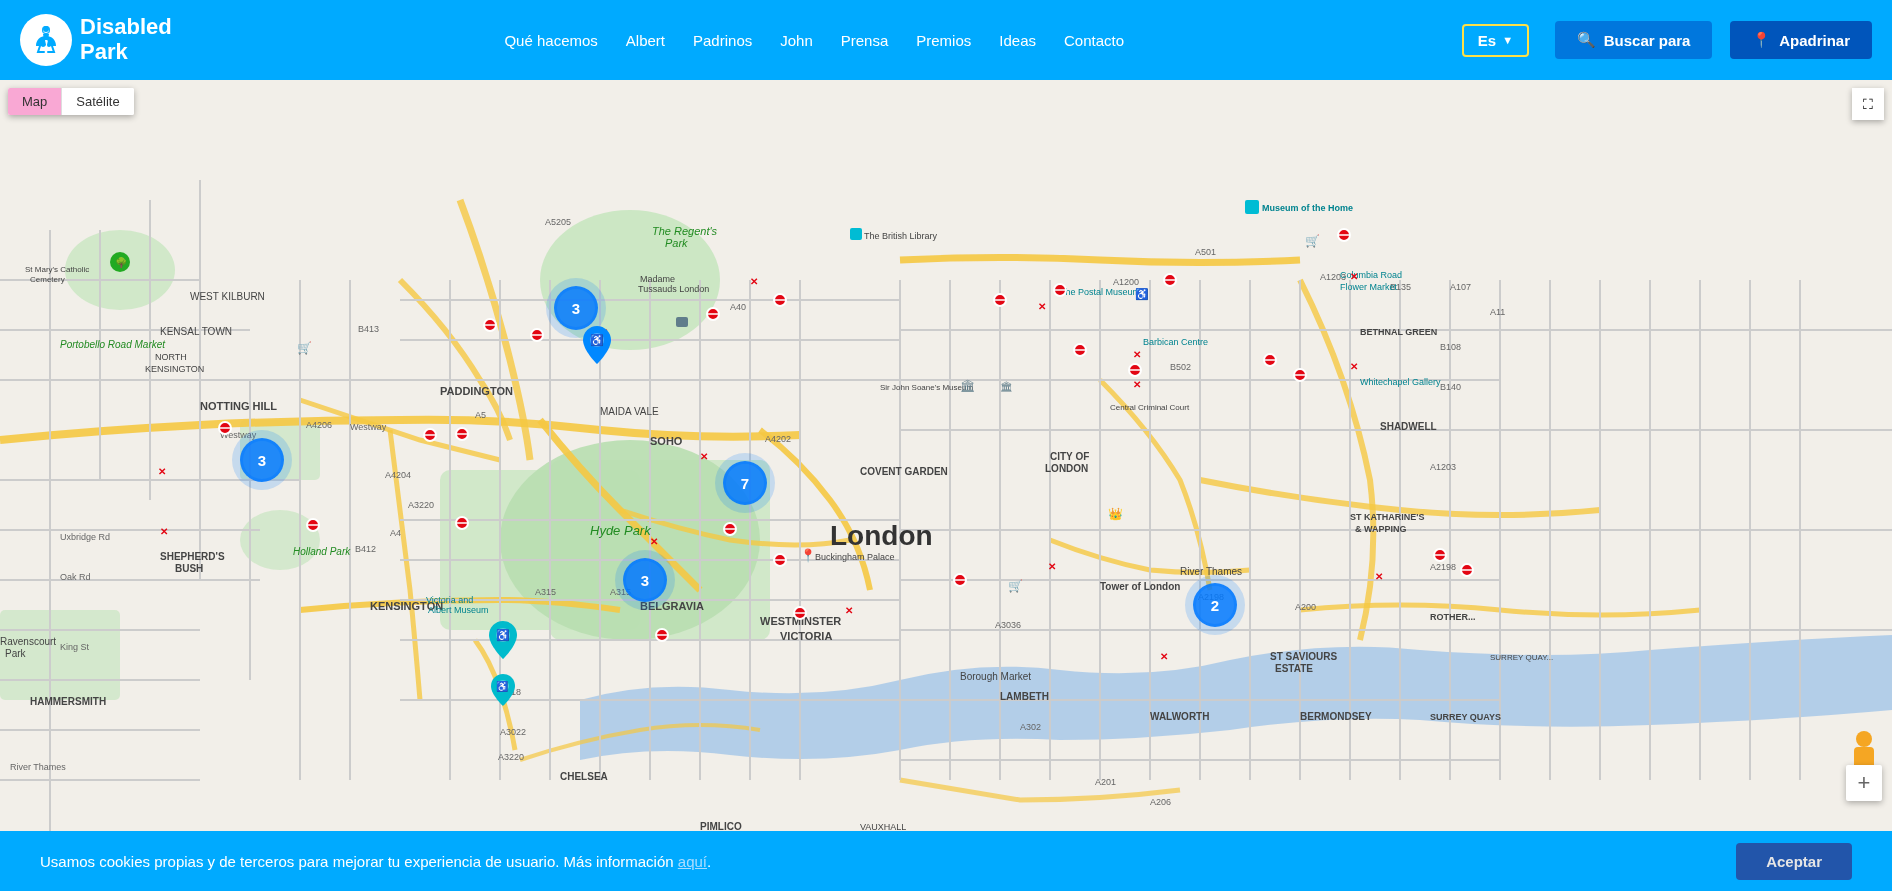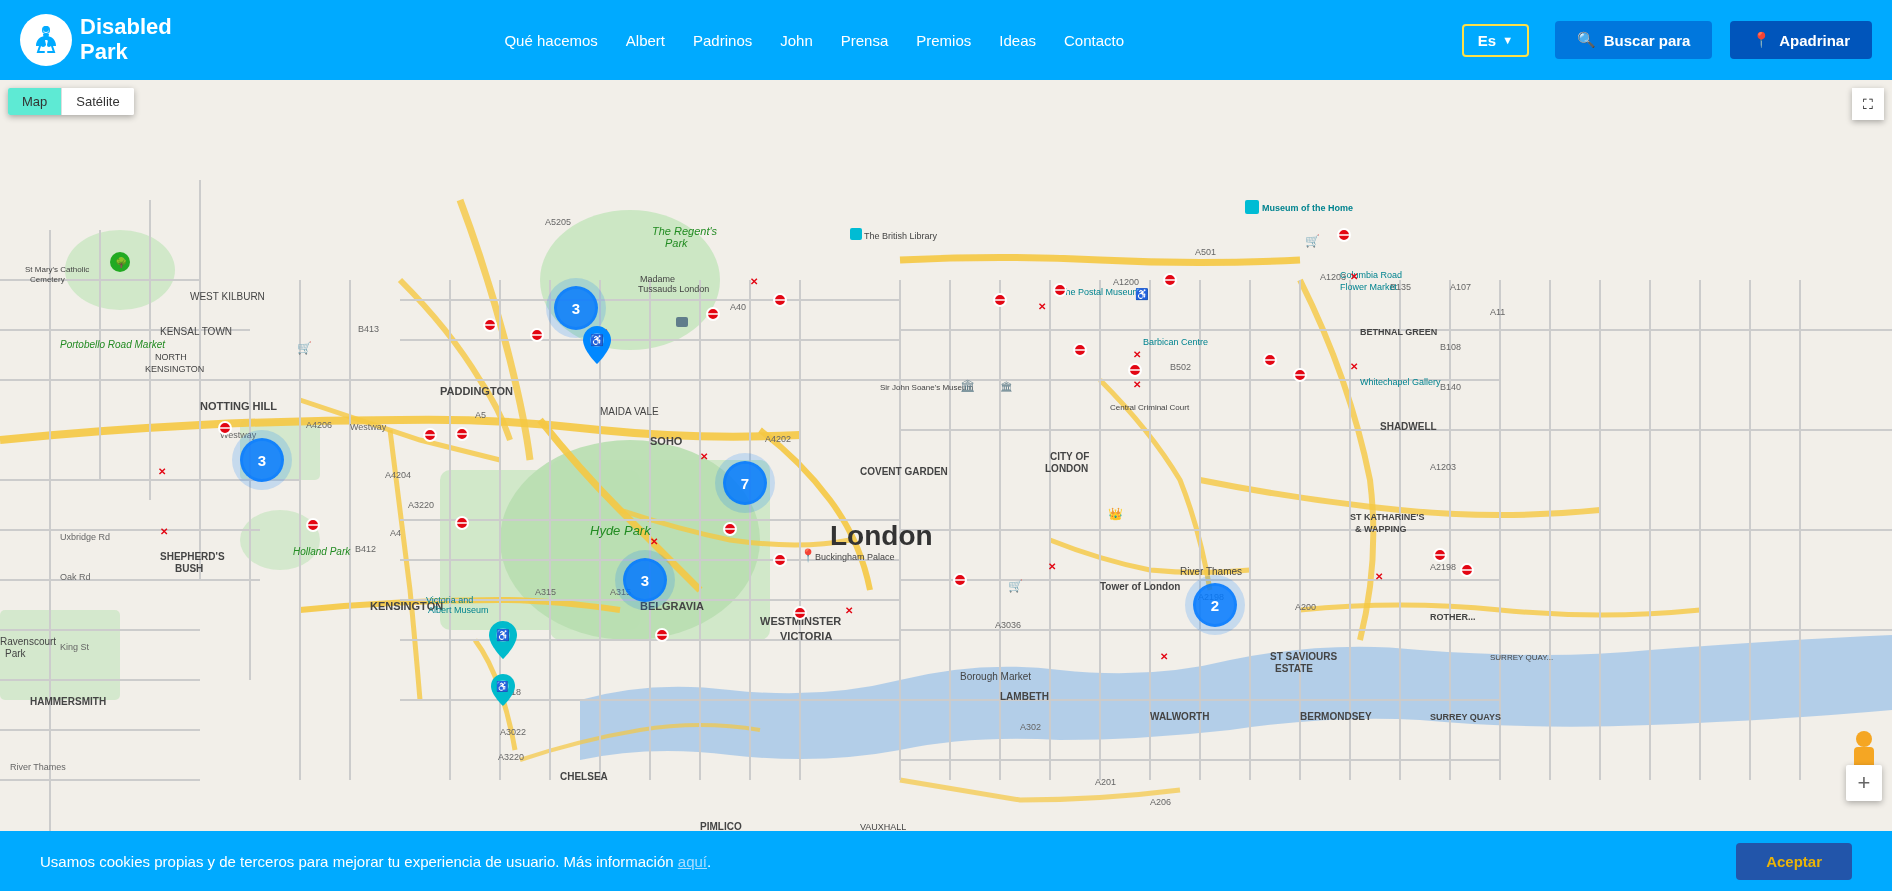--- a/index.html
+++ b/index.html
@@ -129,21 +129,21 @@
     }
     .map-type-btn {
       padding: 6px 14px;
       font-size: 13px;
       cursor: pointer;
       border: none;
       background: white;
       color: #333;
       font-weight: 500;
     }
-    .map-type-btn.active { background: #5eead4; }
+    .map-type-btn.active { background: #f9a8d4; }
     .map-type-divider { width: 1px; background: #ddd; }
 
     .map-zoom-controls {
       position: absolute;
       bottom: 90px;
       right: 10px;
       display: flex;
       flex-direction: column;
       z-index: 10;
     }
@@ -228,21 +228,21 @@
       color: white;
     }
     .cookie-link {
       color: #aaddff;
       text-decoration: underline;
       cursor: pointer;
       text-align: center;
     }
     .cookie-accept-btn {
       background: #2255aa;
-      color: #eab308;
+      color: #e5e5e5;
       border: none;
       padding: 10px 30px;
       font-size: 15px;
       font-weight: 600;
       border-radius: 4px;
       cursor: pointer;
     }
   </style>
 </head>
 <body>

